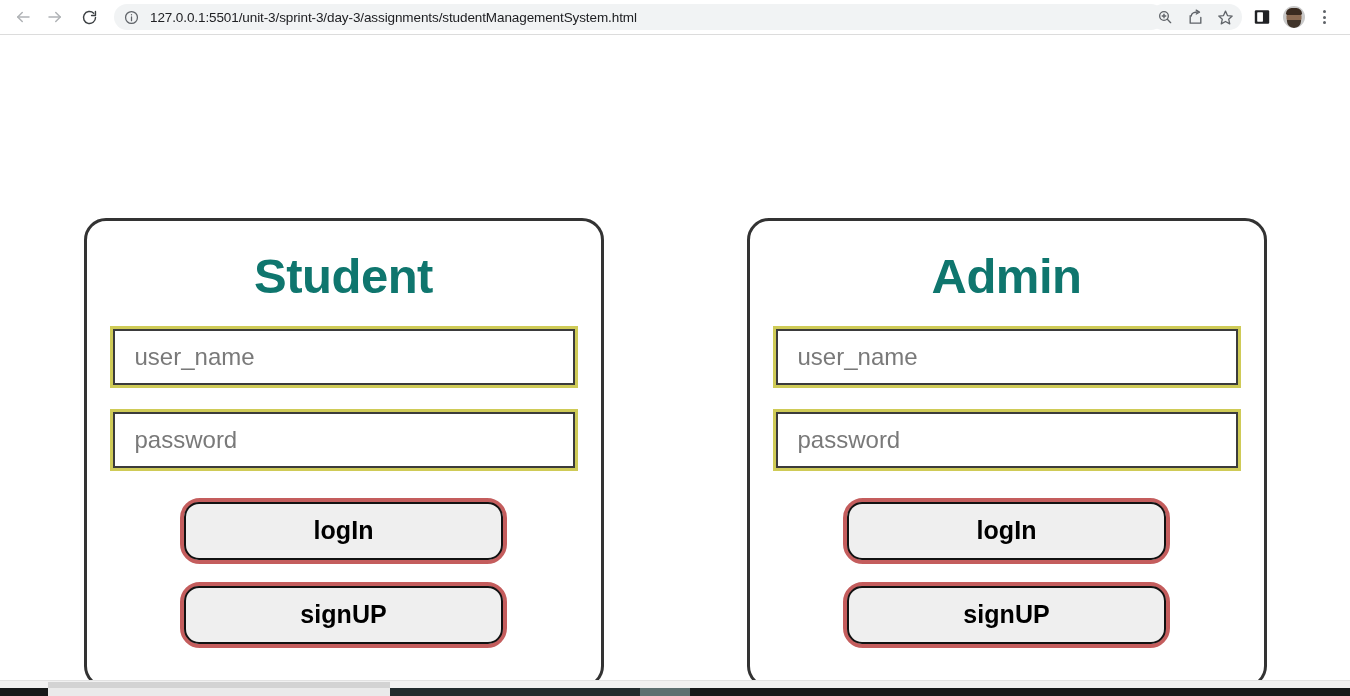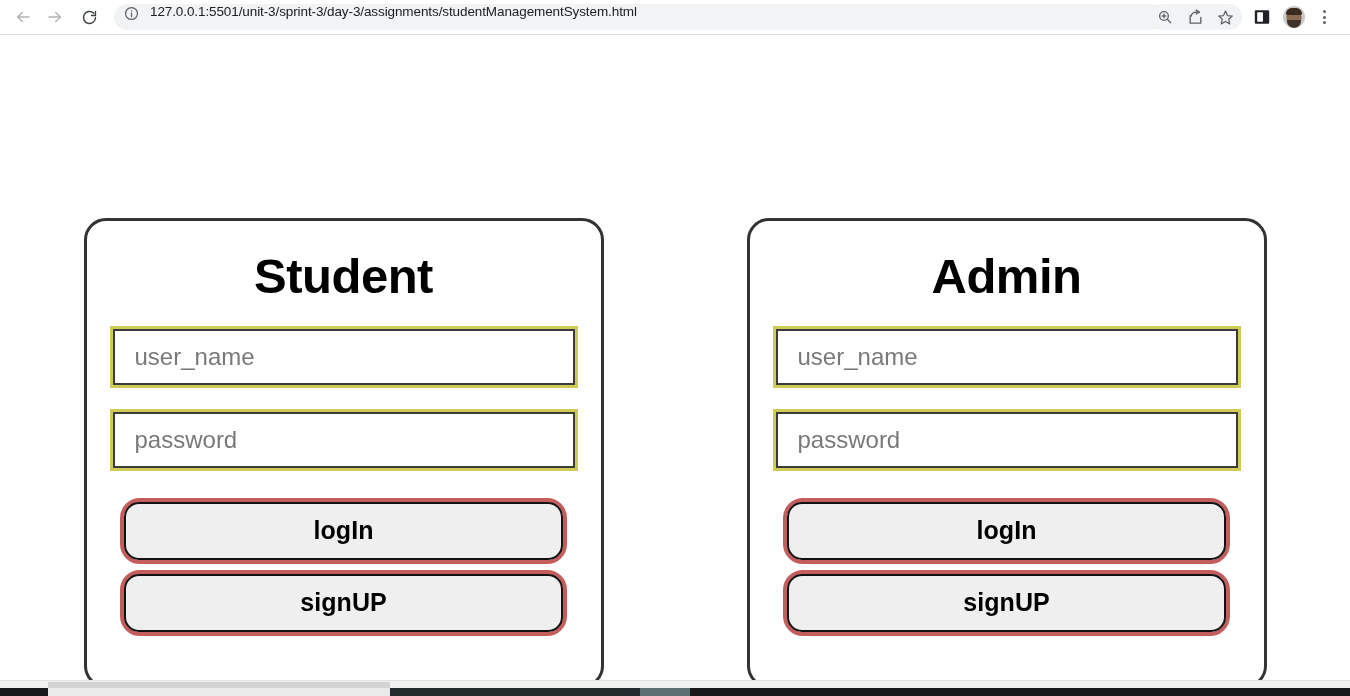--- a/index.html
+++ b/index.html
@@ -42,20 +42,21 @@
   #reload-button { margin-left: 4px; }
 
   
   #omnibox {
     margin-left: 10px;
     height: 26px;
     flex: 1 1 auto;
     background: #f1f3f4;
     border-radius: 13px;
     display: flex;
+    align-items: center;
     padding: 0 6px 0 8px;
     min-width: 0;
     cursor: text;
     max-width: 1050px;
   }
   #site-info-icon {
     width: 18px; height: 18px;
     flex: none;
     margin-right: 10px;
     display: flex; align-items: center; justify-content: center;
@@ -174,21 +175,21 @@
     background: #ffffff;
     padding: 22px 26px 0 26px;
     display: flex;
     flex-direction: column;
     align-items: center;
   }
 
   .card-title {
     font-size: 49px;
     font-weight: bold;
-    color: #000000;
+    color: #0f766e;
     margin: 7px 0 22px 0;
     line-height: 1.1;
     letter-spacing: -0.5px;
   }
 
   .field {
     width: 468px;
     height: 62px;
     margin-bottom: 21px;
     border: 3px solid #cfcb57;
@@ -216,24 +217,25 @@
     font-size: 24px;
     color: #be185d;
   }
   .field-inner input::placeholder {
     color: #797979;
     opacity: 1;
     font-size: 24px;
   }
 
   .action-button-wrap {
-    width: 447px;
+    width: 327px;
     border: 4px solid #c45d5d;
     border-radius: 20px;
     margin-top: 6px;
+    margin-bottom: 12px;
     padding: 0;
     background: transparent;
   }
   .action-button {
     display: block;
     width: 100%;
     height: 58px;
     border: 2px solid #111111;
     border-radius: 15px;
     background: #efefef;

